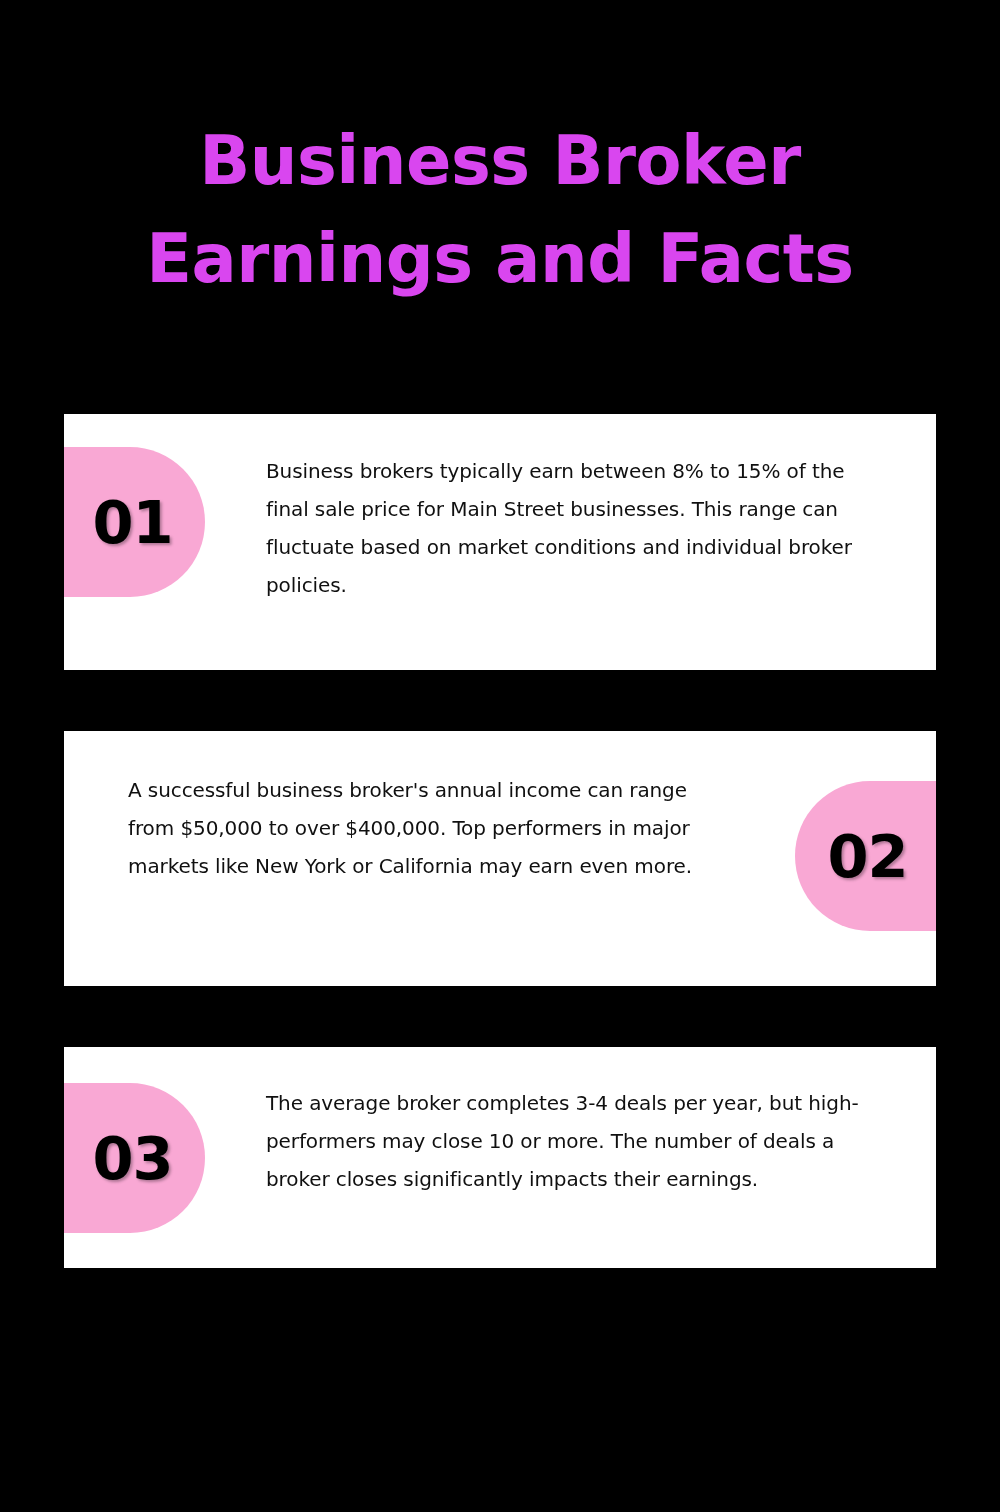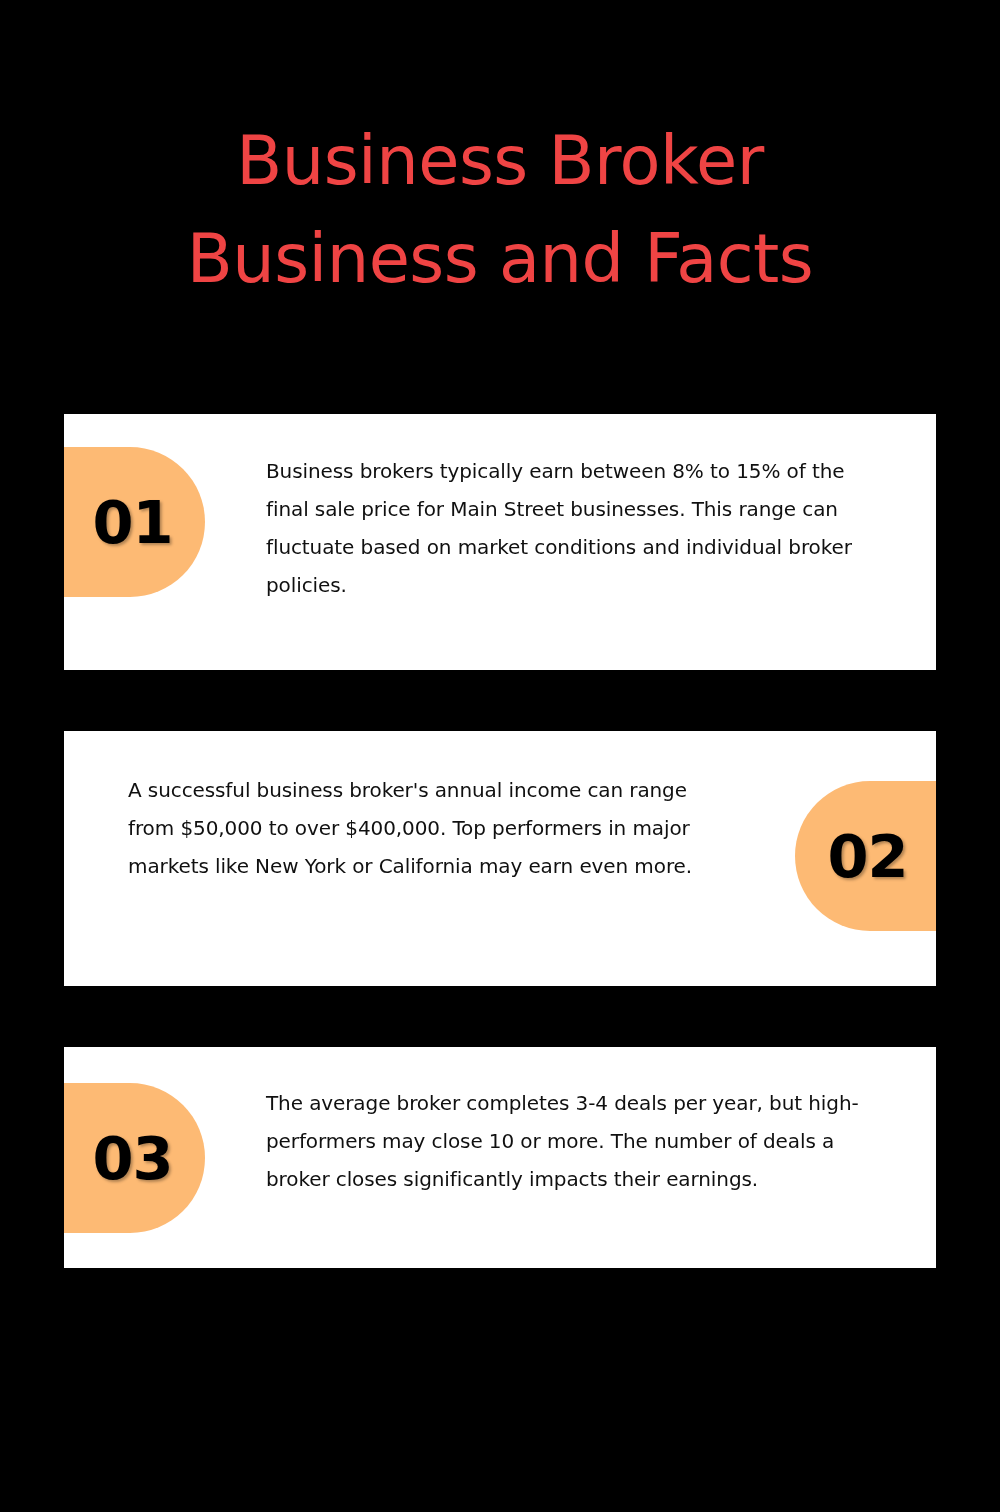--- a/index.html
+++ b/index.html
@@ -24,23 +24,23 @@
   
   .title-block {
     position: absolute;
     top: 112px;
     left: 0;
     width: 1000px;
     text-align: center;
   }
   .title-line {
     display: block;
-    color: #ef4444;
+    color: #d946ef;
     font-family: "DejaVu Sans", sans-serif;
-    font-weight: 400;
+    font-weight: 700;
     font-size: 67px;
     line-height: 98px;
     letter-spacing: -0.5px;
     white-space: nowrap;
   }
 
   
   .card {
     position: absolute;
     left: 64px;
@@ -57,21 +57,21 @@
     position: relative;
     width: 100%;
     height: 100%;
   }
 
   
   .badge {
     position: absolute;
     width: 141px;
     height: 150px;
-    background: #fdba74;
+    background: #f9a8d4;
     display: flex;
     align-items: center;
     justify-content: center;
     box-sizing: border-box;
   }
   .badge-left {
     left: 0;
     border-top-right-radius: 78px;
     border-bottom-right-radius: 78px;
     padding-right: 4px;
@@ -122,21 +122,21 @@
     width: 600px;
   }
 </style>
 </head>
 <body>
 
 <div class="page">
 
   <div class="title-block">
     <span class="title-line">Business Broker</span>
-    <span class="title-line">Business and Facts</span>
+    <span class="title-line">Earnings and Facts</span>
   </div>
 
   <div class="card card-1">
     <div class="card-inner">
       <div class="badge badge-left badge-1">
         <span class="badge-num">01</span>
       </div>
       <div class="card-text text-1">Business brokers typically earn between 8% to 15% of the final sale price for Main Street businesses. This range can fluctuate based on market conditions and individual broker policies.</div>
     </div>
   </div>

